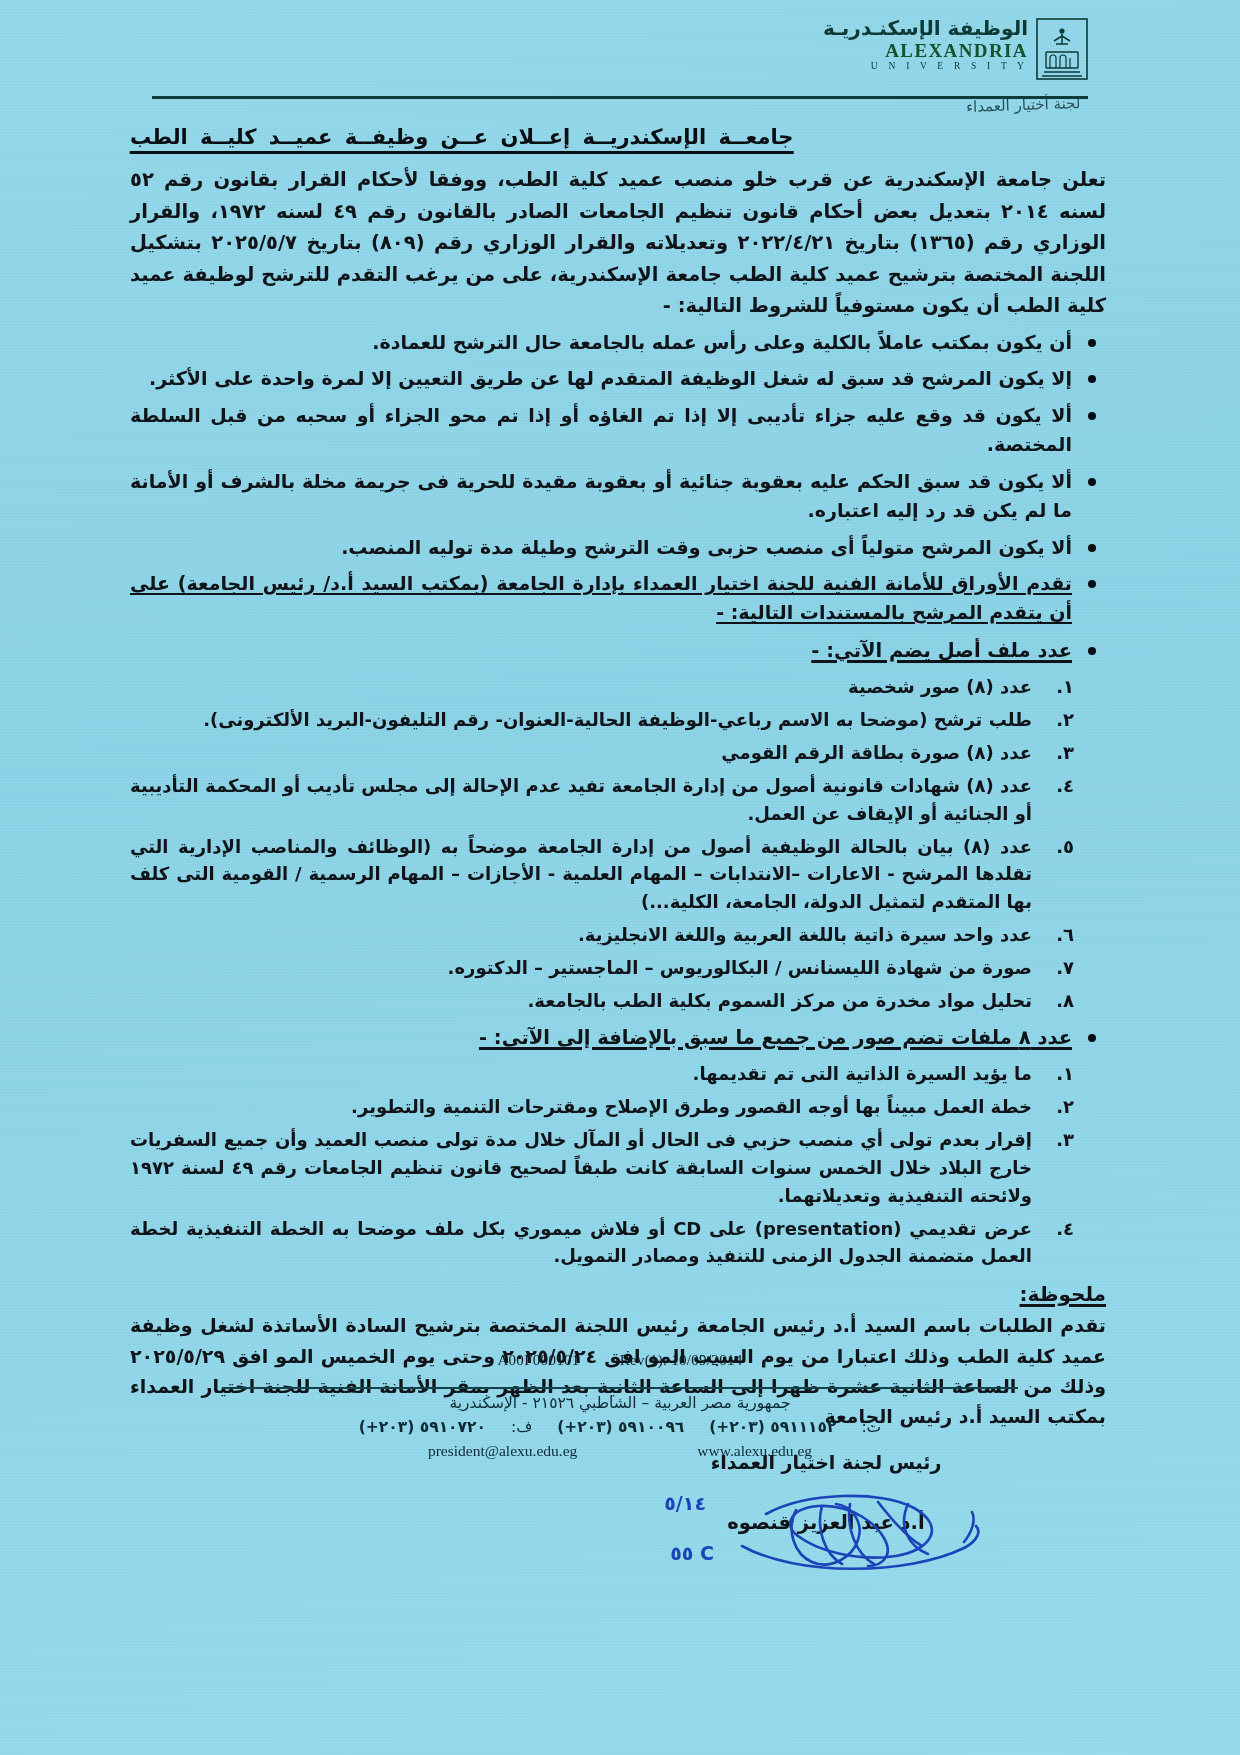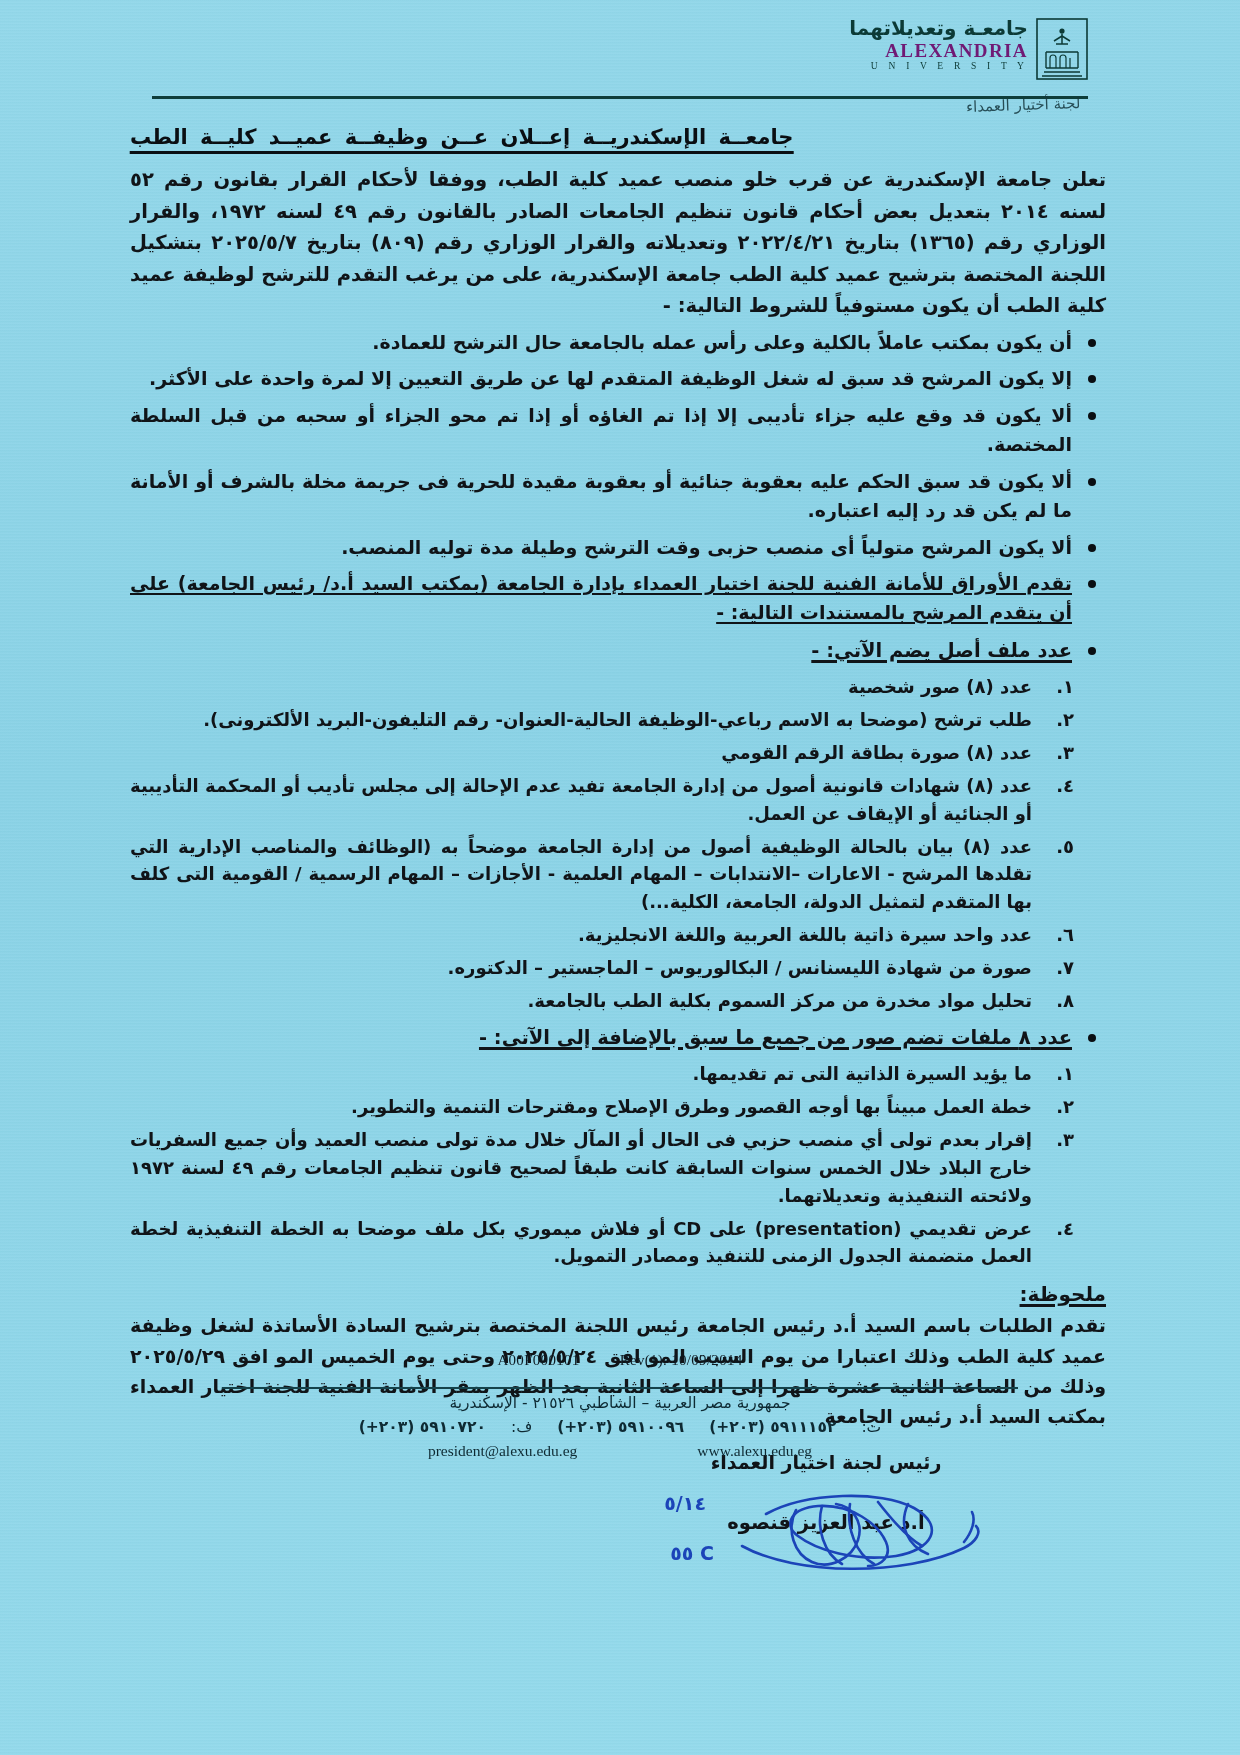--- a/index.html
+++ b/index.html
@@ -62,21 +62,21 @@
     letter-spacing: -1px;
     color: #0c3a36;
     white-space: nowrap;
     direction: rtl;
   }
   .logo-en-main {
     font-family: "Liberation Serif", serif;
     font-size: 19px;
     font-weight: 700;
     letter-spacing: 1.4px;
-    color: #701a75;
+    color: #14532d;
     margin-top: 3px;
   }
   .logo-en-sub {
     font-family: "Liberation Serif", serif;
     font-size: 9.5px;
     font-weight: 400;
     letter-spacing: 4.2px;
     color: #0c3a36;
     margin-top: 2px;
   }
@@ -327,21 +327,21 @@
 </head>
 <body>
 
 <div class="page"></div>
 
 <div class="sheet">
 
   <div class="logo-block">
     <div class="logo-row">
       <div class="logo-text">
-        <div class="logo-arabic">جامعـة وتعديلاتهما</div>
+        <div class="logo-arabic">الوظيفة الإسكنـدريـة</div>
         <div class="logo-en-main">ALEXANDRIA</div>
         <div class="logo-en-sub">U N I V E R S I T Y</div>
       </div>
       <svg class="logo-mark" viewBox="0 0 52 62">
         <rect x="1" y="1" width="50" height="60" fill="none" stroke="#0c3a36" stroke-width="1.6"></rect>
         <circle cx="26" cy="13" r="2.6" fill="#0c3a36"></circle>
         <path d="M26 15.6 L26 26 M26 18 L18 23 M26 18 L34 23 M20 26 L32 26" stroke="#0c3a36" stroke-width="1.5" fill="none"></path>
         <path d="M10 34 h32 M10 34 v16 M42 34 v16 M10 50 h32" stroke="#0c3a36" stroke-width="1.4" fill="none"></path>
         <path d="M14 50 v-10 a3 3 0 0 1 6 0 v10 M24 50 v-10 a3 3 0 0 1 6 0 v10 M34 50 v-10" stroke="#0c3a36" stroke-width="1.2" fill="none"></path>
         <path d="M8 54 h36 M6 58 h40" stroke="#0c3a36" stroke-width="1.4"></path>

